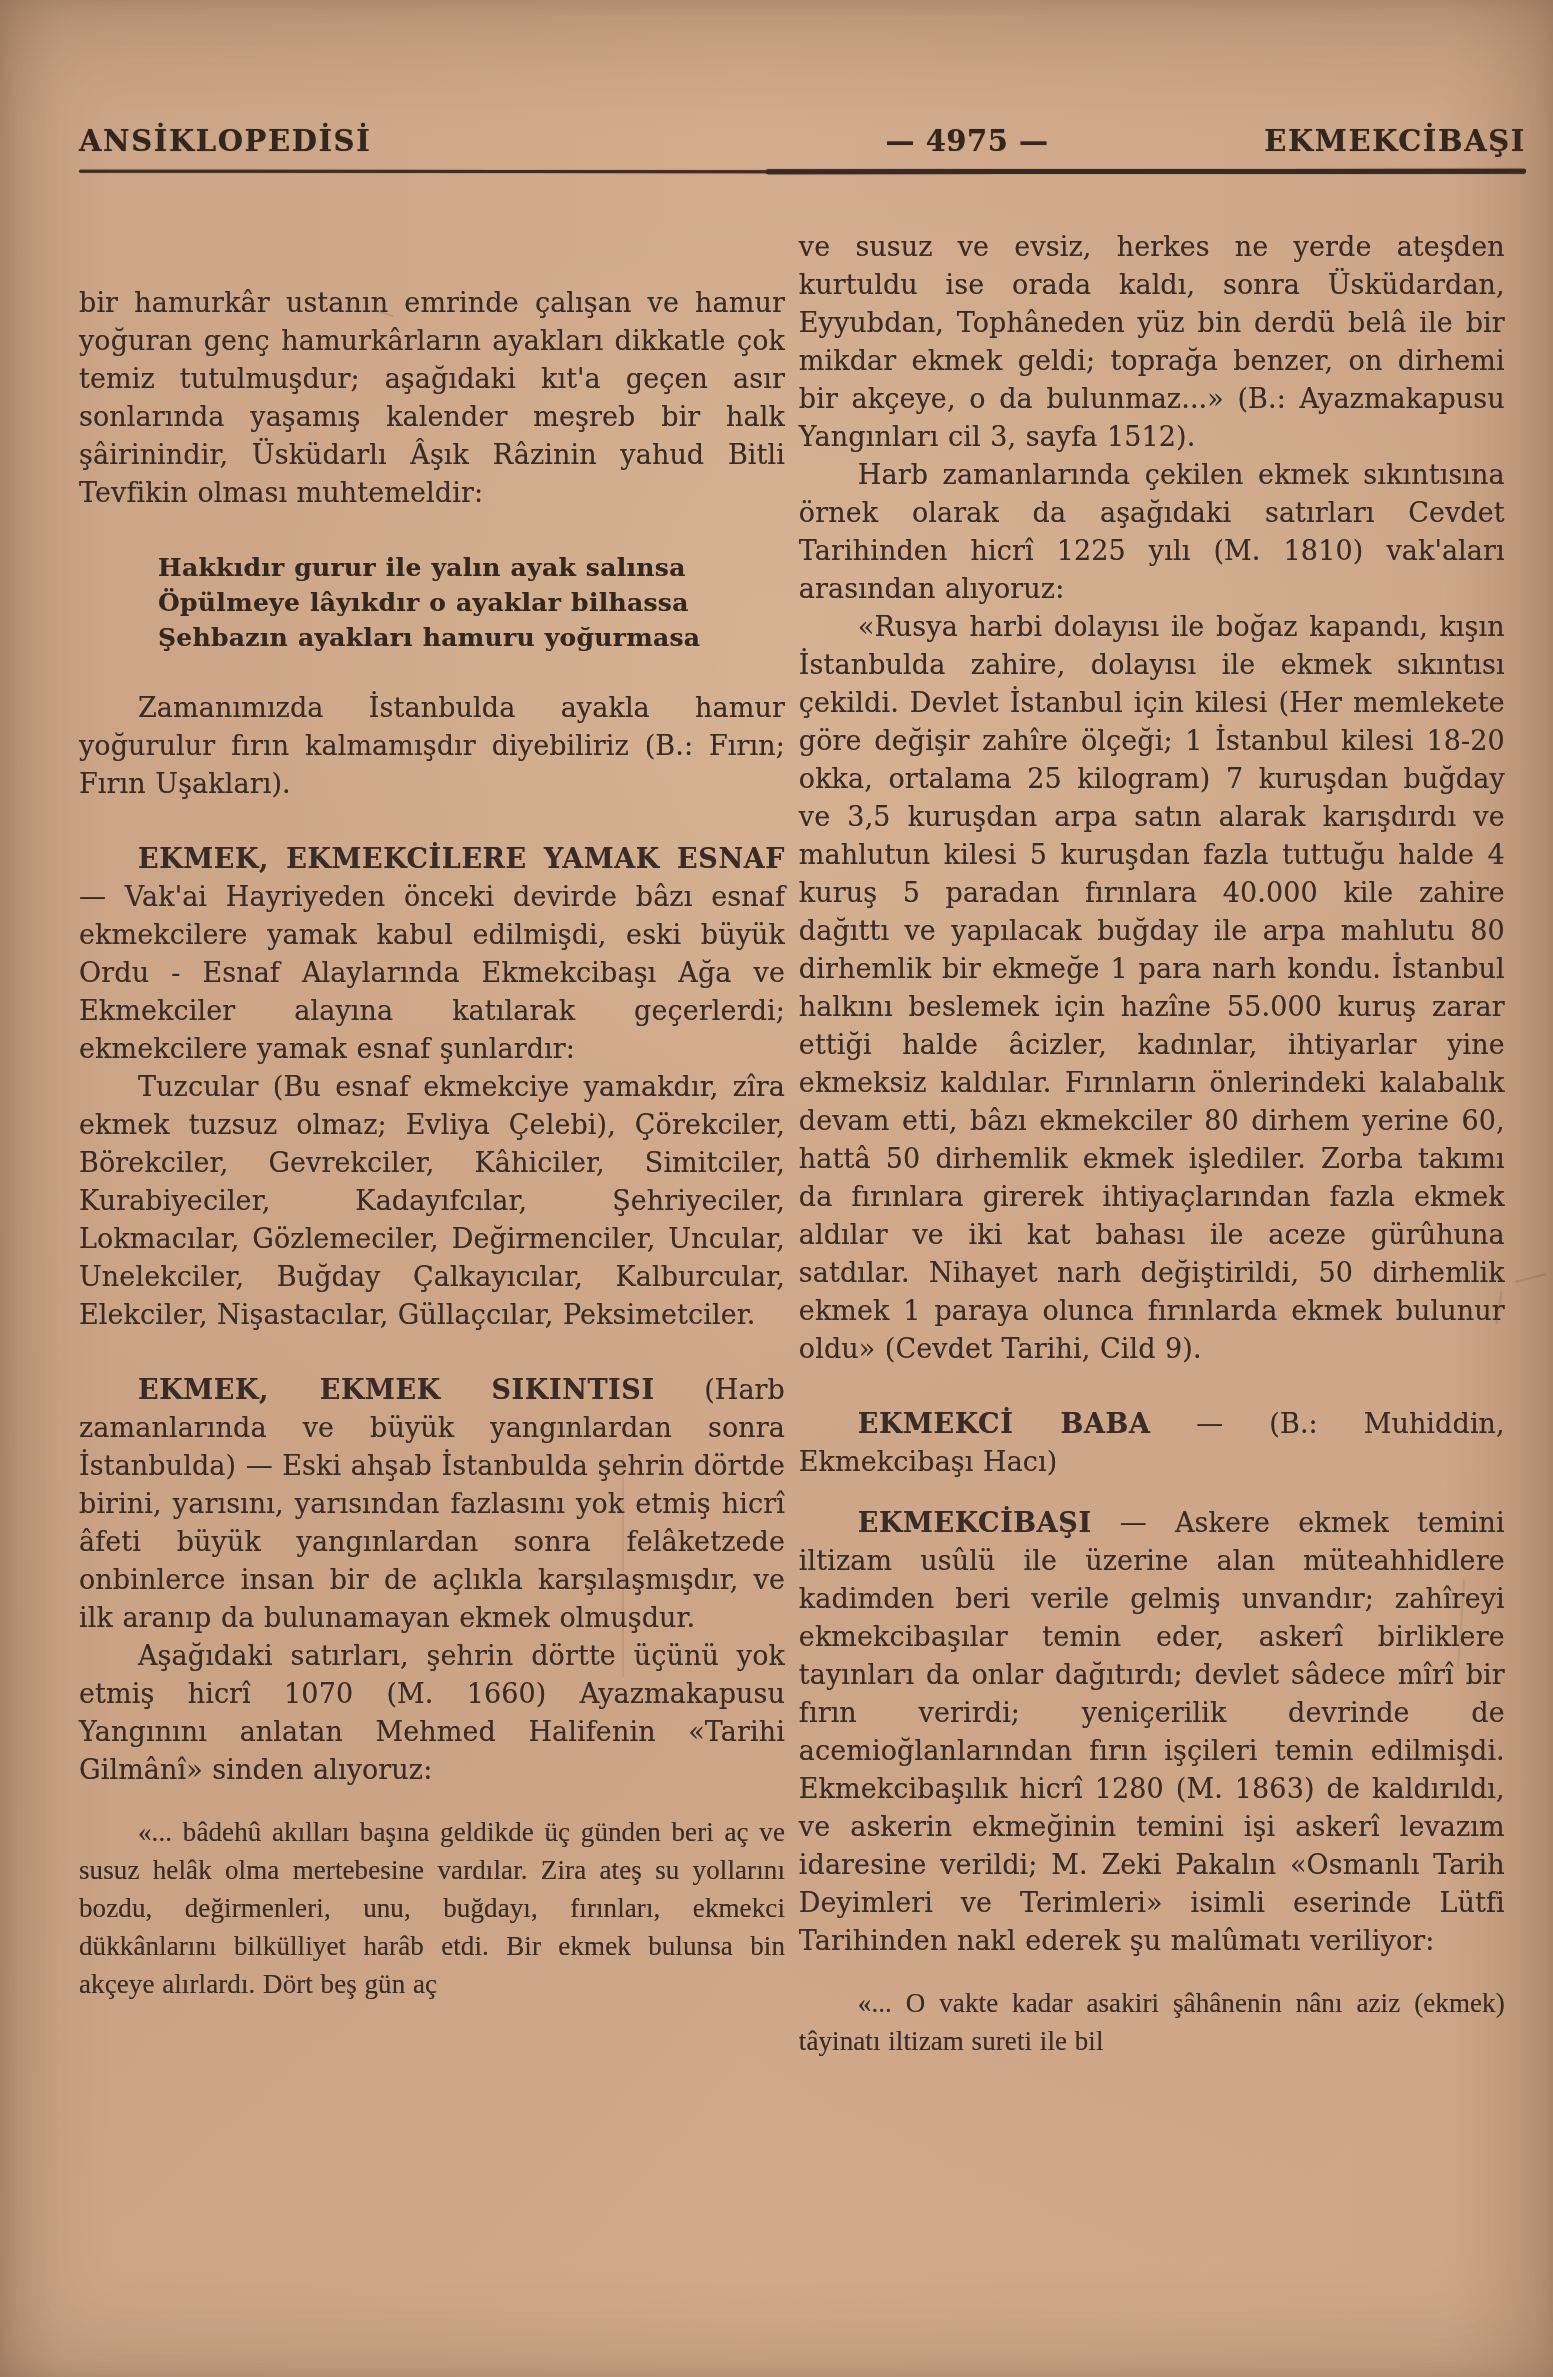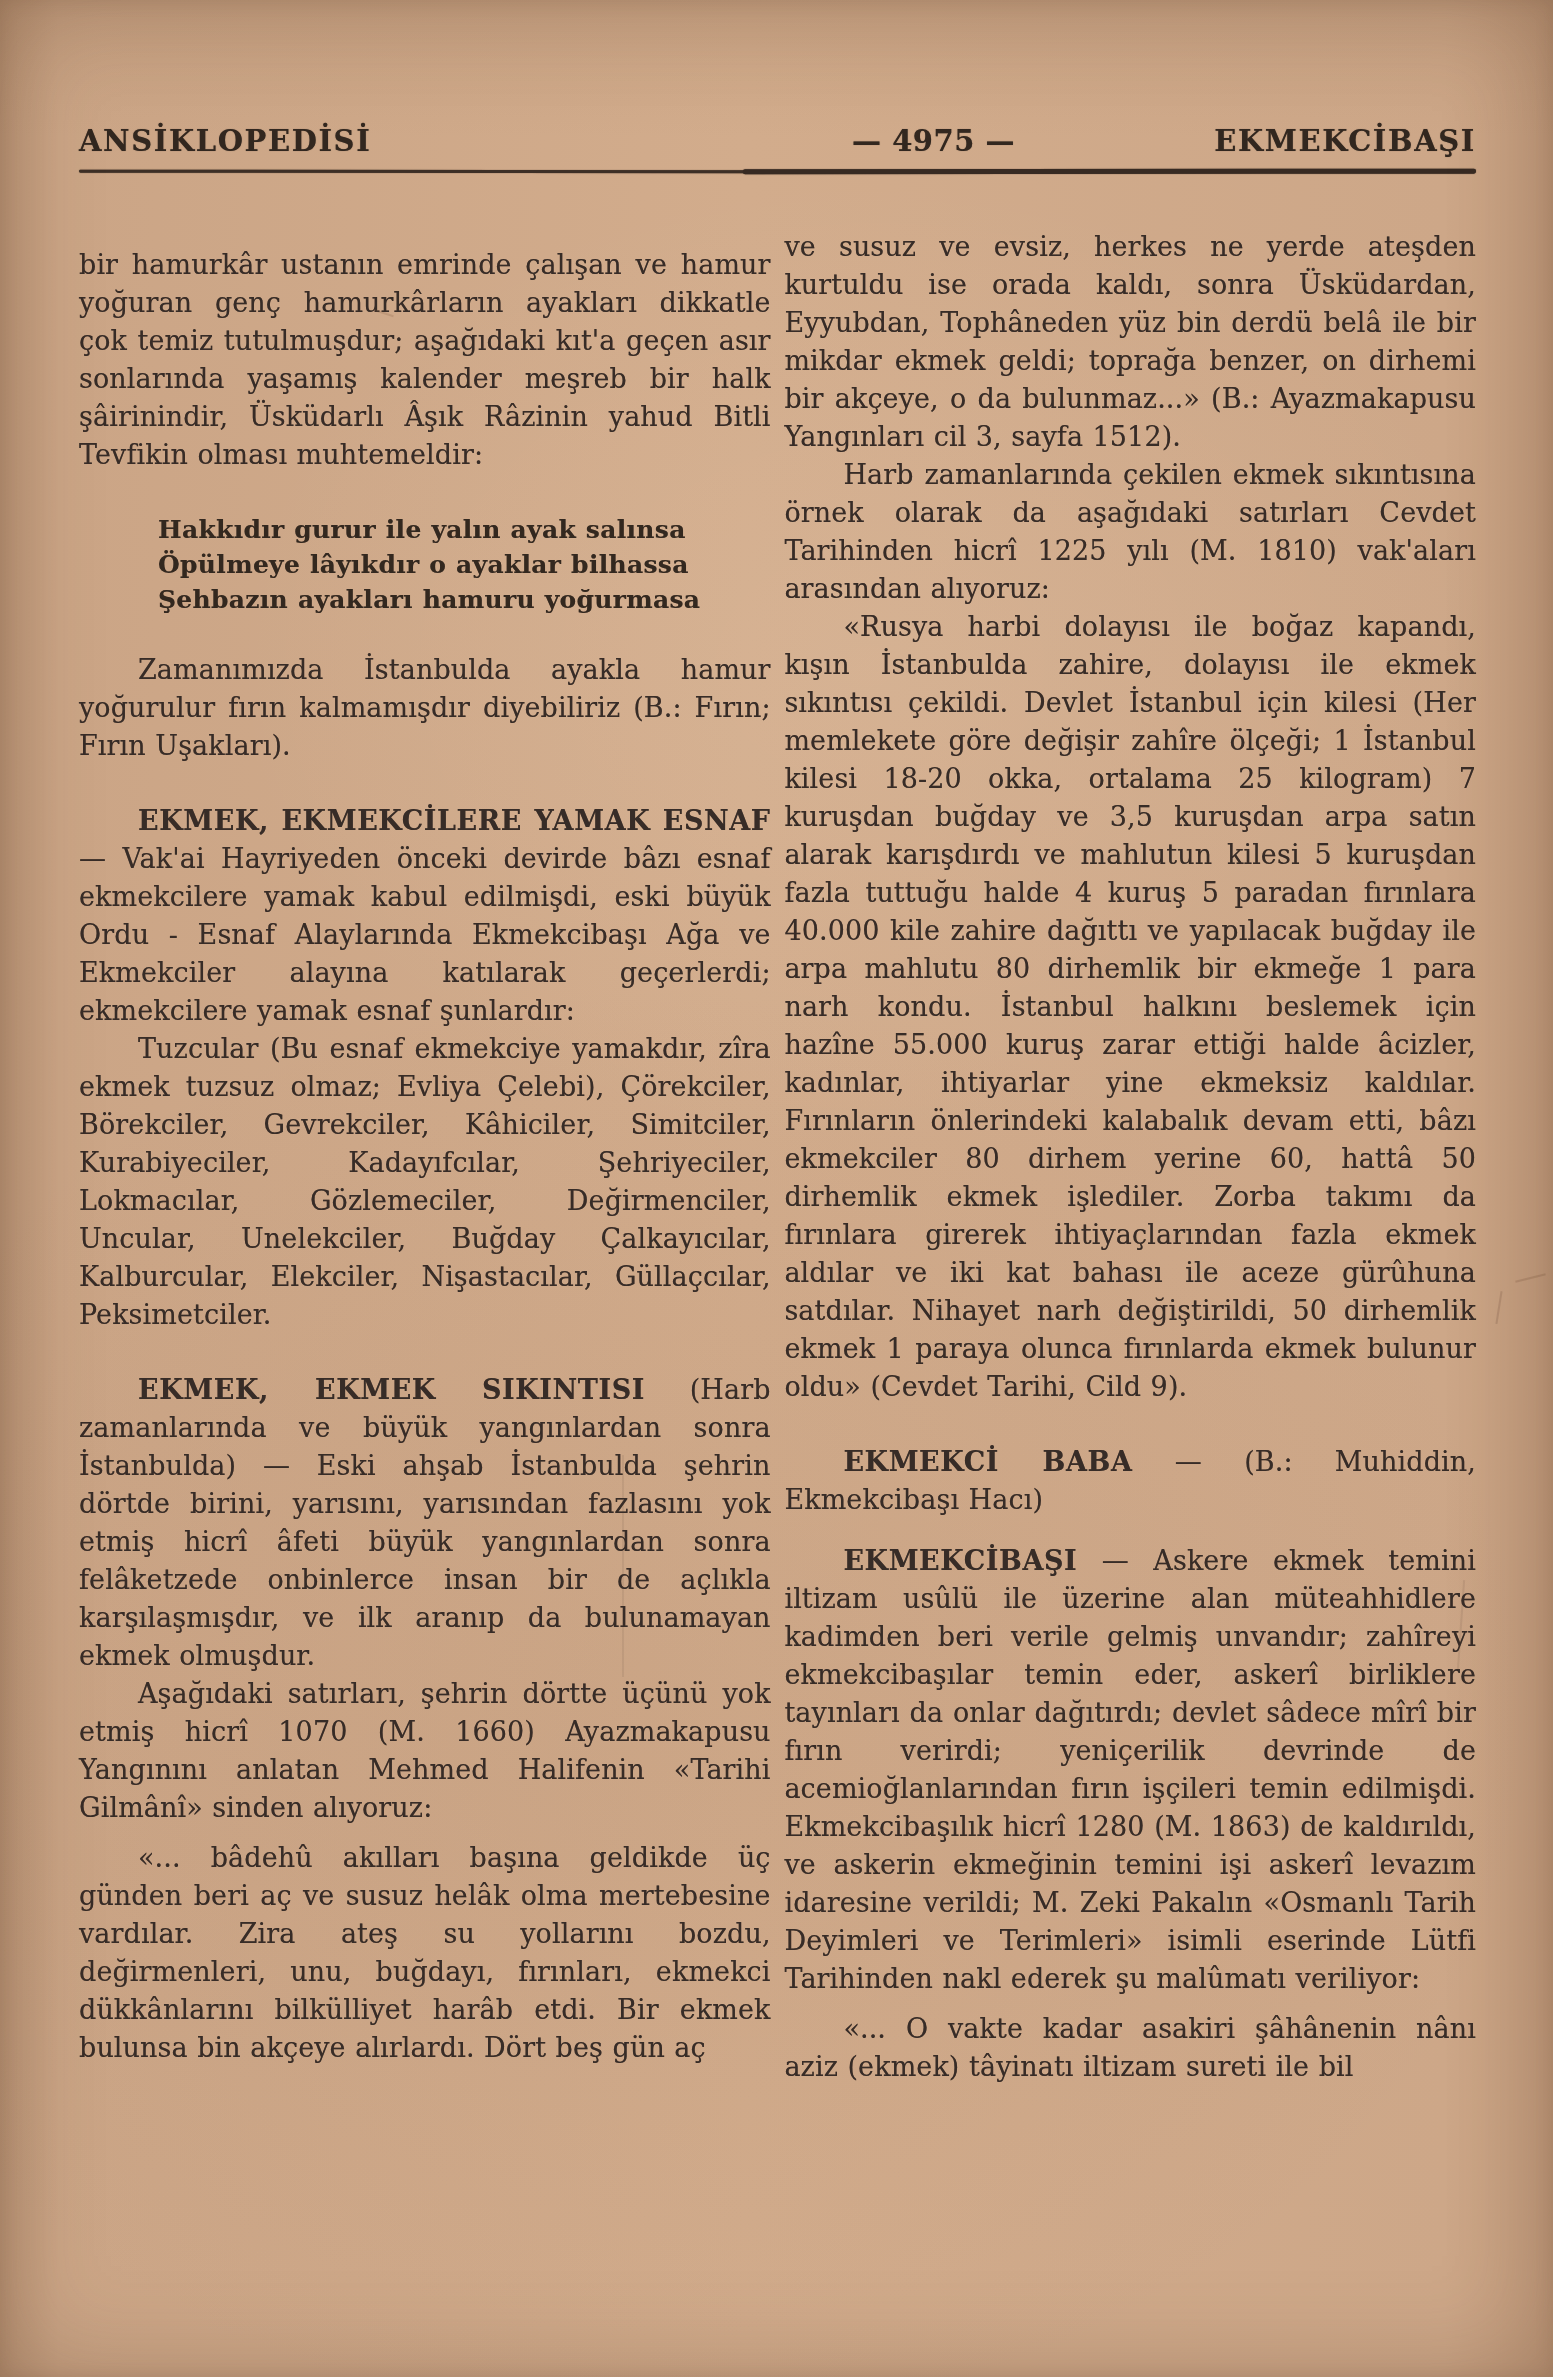--- a/index.html
+++ b/index.html
@@ -14,21 +14,21 @@
       linear-gradient(90deg, #bf997a 0px, #cba586 58px, #d2ac8c 48%, #cda788 93%, #c39c7d 100%),
       #cfa888;
     font-family:"DejaVu Serif","Liberation Serif",serif;
   }
   .page::after {
     content:""; position:absolute; inset:0; pointer-events:none;
     box-shadow: inset 0 0 101px rgba(90,60,38,0.33), inset 0 0 18px rgba(90,60,38,0.15);
   }
   .content {
     position:absolute; inset:0;
-    padding:124px 77px 0 79px;
+    padding:124px 27px 0 79px;
     box-sizing:border-box;
   }
   header.pagehead {
     display:flex; align-items:baseline;
     font-weight:bold; font-size:29px; letter-spacing:1.6px;
     color:#32271f;
     text-shadow:0 0 0.8px rgba(50,39,31,0.6);
   }
   .ph-left  { width:33%; text-align:left; }
   .ph-center{ width:34%; text-align:right; letter-spacing:0.5px; }
@@ -58,21 +58,21 @@
   b.lead { font-weight:bold; letter-spacing:0.6px; }
   .verse {
     font-weight:bold; font-size:25px; line-height:35px;
     margin:38px 0 34px 79px;
     text-align:left; letter-spacing:0.3px;
     color:#33281f;
   }
   .verse div { white-space:nowrap; }
   .mt-a { margin-top:37px; }   
   .mt-b { }   
-  .mt-c { margin-top:12px; }   
+  .mt-c { margin-top:24px;font-family:Liberation Serif, serif; }   
   .mt-d { margin-top:23px; }
   
   .fiber { position:absolute; pointer-events:none; }
   .fiber-1 { left:1498px; top:1291px; width:1.6px;  height:33px;  background:rgba(118,88,66,0.25); transform:rotate(9deg); }
   .fiber-2 { left:1515px; top:1277px; width:31px; height:1.6px;   background:rgba(128,94,68,0.28); transform:rotate(-14deg); }
   .fiber-3 { left:622px; top:1455px; width:1.6px;  height:222px; background:rgba(80,60,50,0.10); }
   .fiber-4 { left:1460px; top:1580px; width:1.6px;  height:90px; background:rgba(90,66,52,0.12); transform:rotate(4deg); }
   .fiber-5 { left:373px;  top:312px;  width:21px; height:1.6px;   background:rgba(130,92,64,0.22); transform:rotate(18deg); }
 </style>
 </head>

